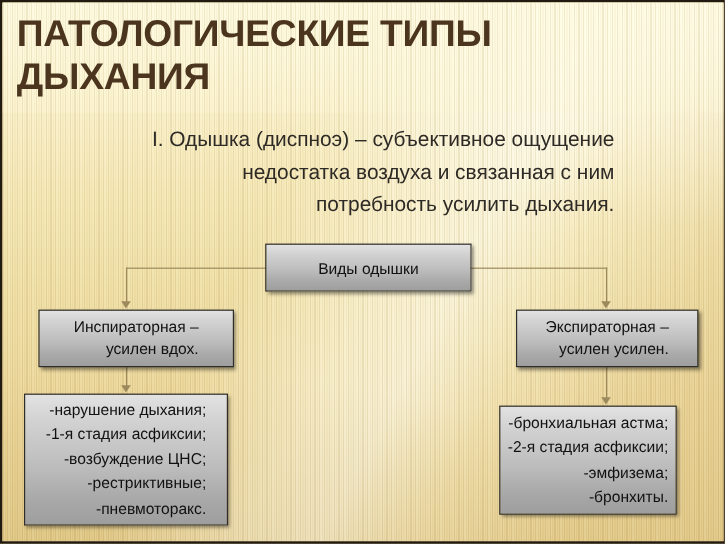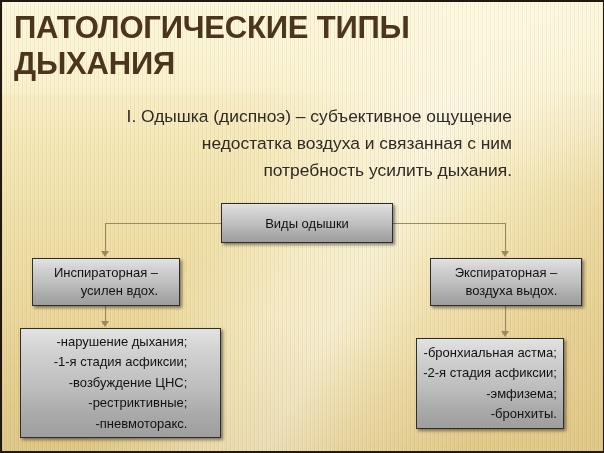--- a/index.html
+++ b/index.html
@@ -121,23 +121,23 @@
         #9e9e9e 100%);
     box-shadow: 2px 2px 3px rgba(0,0,0,0.45);
     color: #111;
     display: flex;
     align-items: center;
     justify-content: center;
     text-align: right;
     white-space: pre-line;
   }
   #node-root   { left: 219px; top: 201px; width: 172px; height: 40px; font-size: 13px; line-height: 17px; }
-  #node-insp   { left:  30px; top: 256px; width: 148px; height: 48px; font-size: 13px; line-height: 18px; }
+  #node-insp   { left:  30px; top: 256px; width: 163px; height: 48px; font-size: 13px; line-height: 18px; }
   #node-exp    { left: 428px; top: 256px; width: 152px; height: 48px; font-size: 13px; line-height: 18px; }
-  #node-insp-d { left:  18px; top: 326px; width: 201px; height: 110px; font-size: 13px; line-height: 20.5px; }
+  #node-insp-d { left:  18px; top: 326px; width: 170px; height: 110px; font-size: 13px; line-height: 20.5px; }
   #node-exp-d  { left: 414px; top: 336px; width: 148px; height:  91px; font-size: 13px; line-height: 20.5px; }
 
   
   .conn {
     position: absolute;
     background: #9c8a5e;
     pointer-events: none;
   }
   .conn-h { height: 1px; }
   .conn-v { width: 1px; }
@@ -181,21 +181,21 @@
 
   <div class="conn conn-v" style="left:503px; top:304px; height:26px;"></div>
   <div class="arrow" style="left:499px; top:329px;"></div>
 
   <div class="node" id="node-root">Виды одышки</div>
 
   <div class="node" id="node-insp">Инспираторная –
 усилен вдох.</div>
 
   <div class="node" id="node-exp">Экспираторная –
-воздуха выдох.</div>
+усилен усилен.</div>
 
   <div class="node" id="node-insp-d">-нарушение дыхания;
 -1-я стадия асфиксии;
 -возбуждение ЦНС;
 -рестриктивные;
 -пневмоторакс.</div>
 
   <div class="node" id="node-exp-d">-бронхиальная астма;
 -2-я стадия асфиксии;
 -эмфизема;

